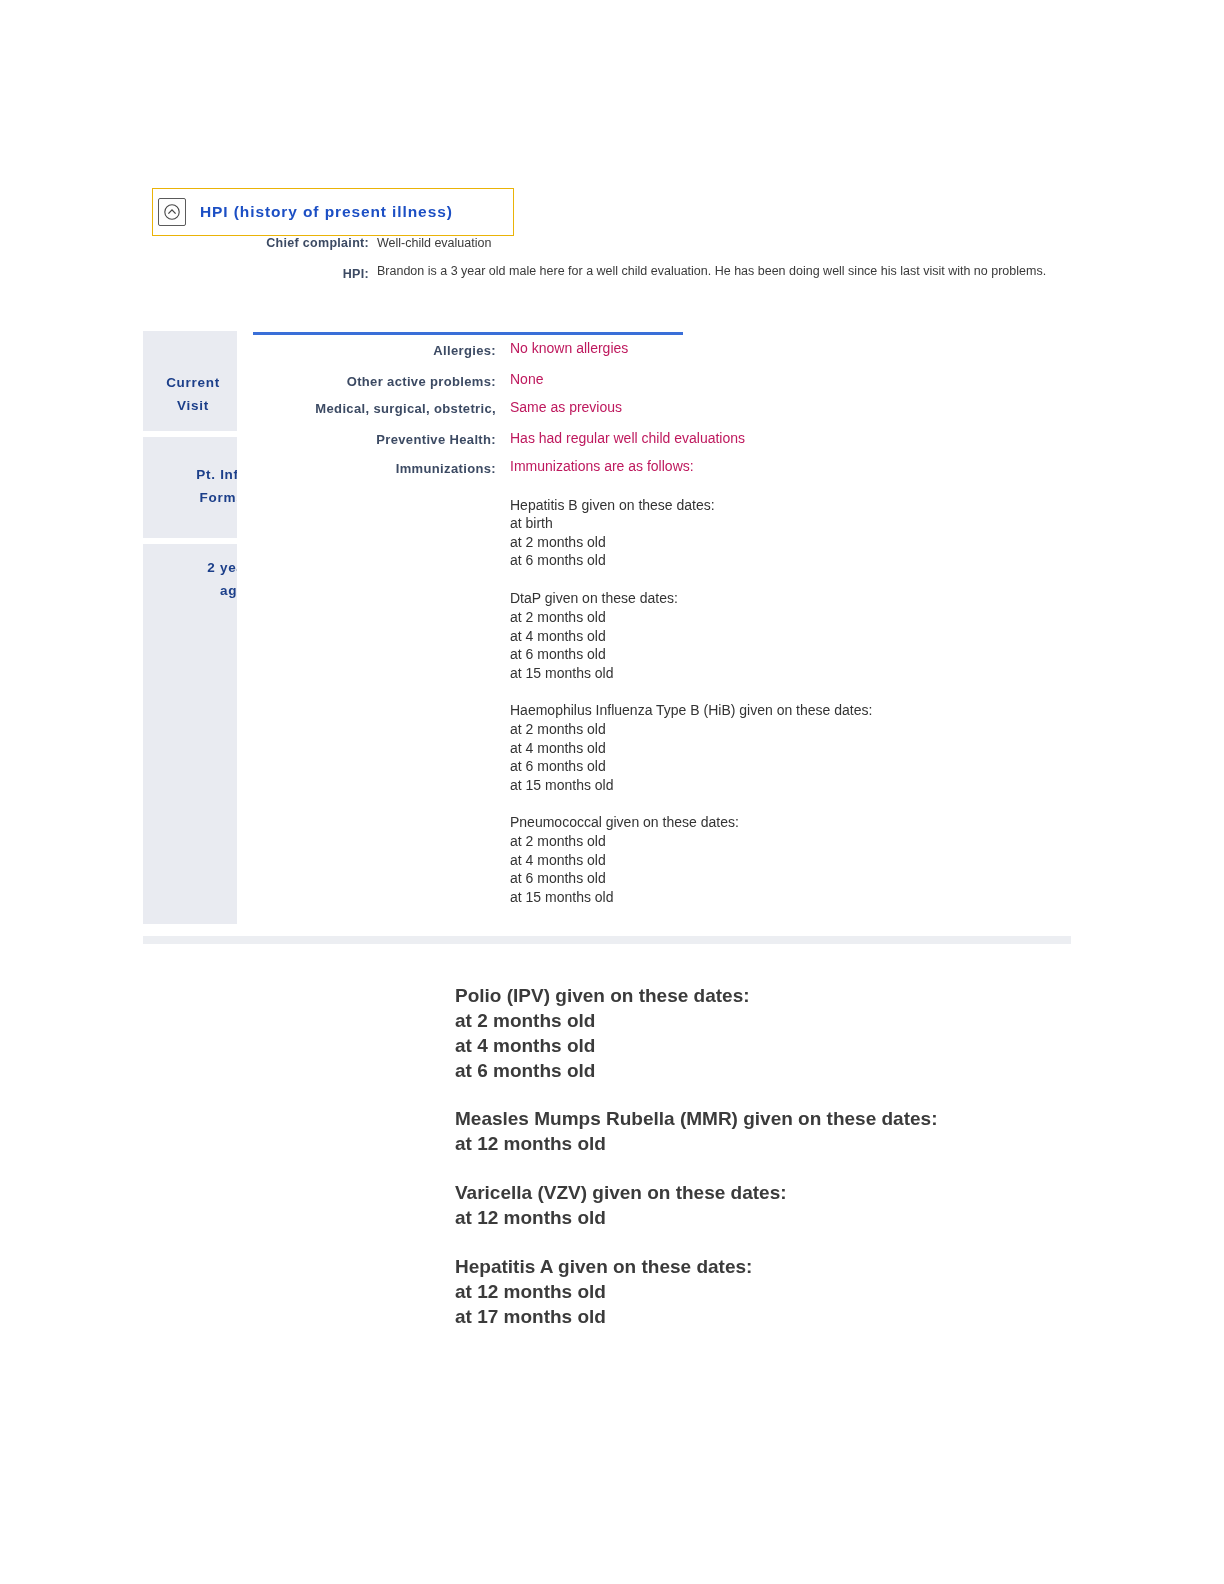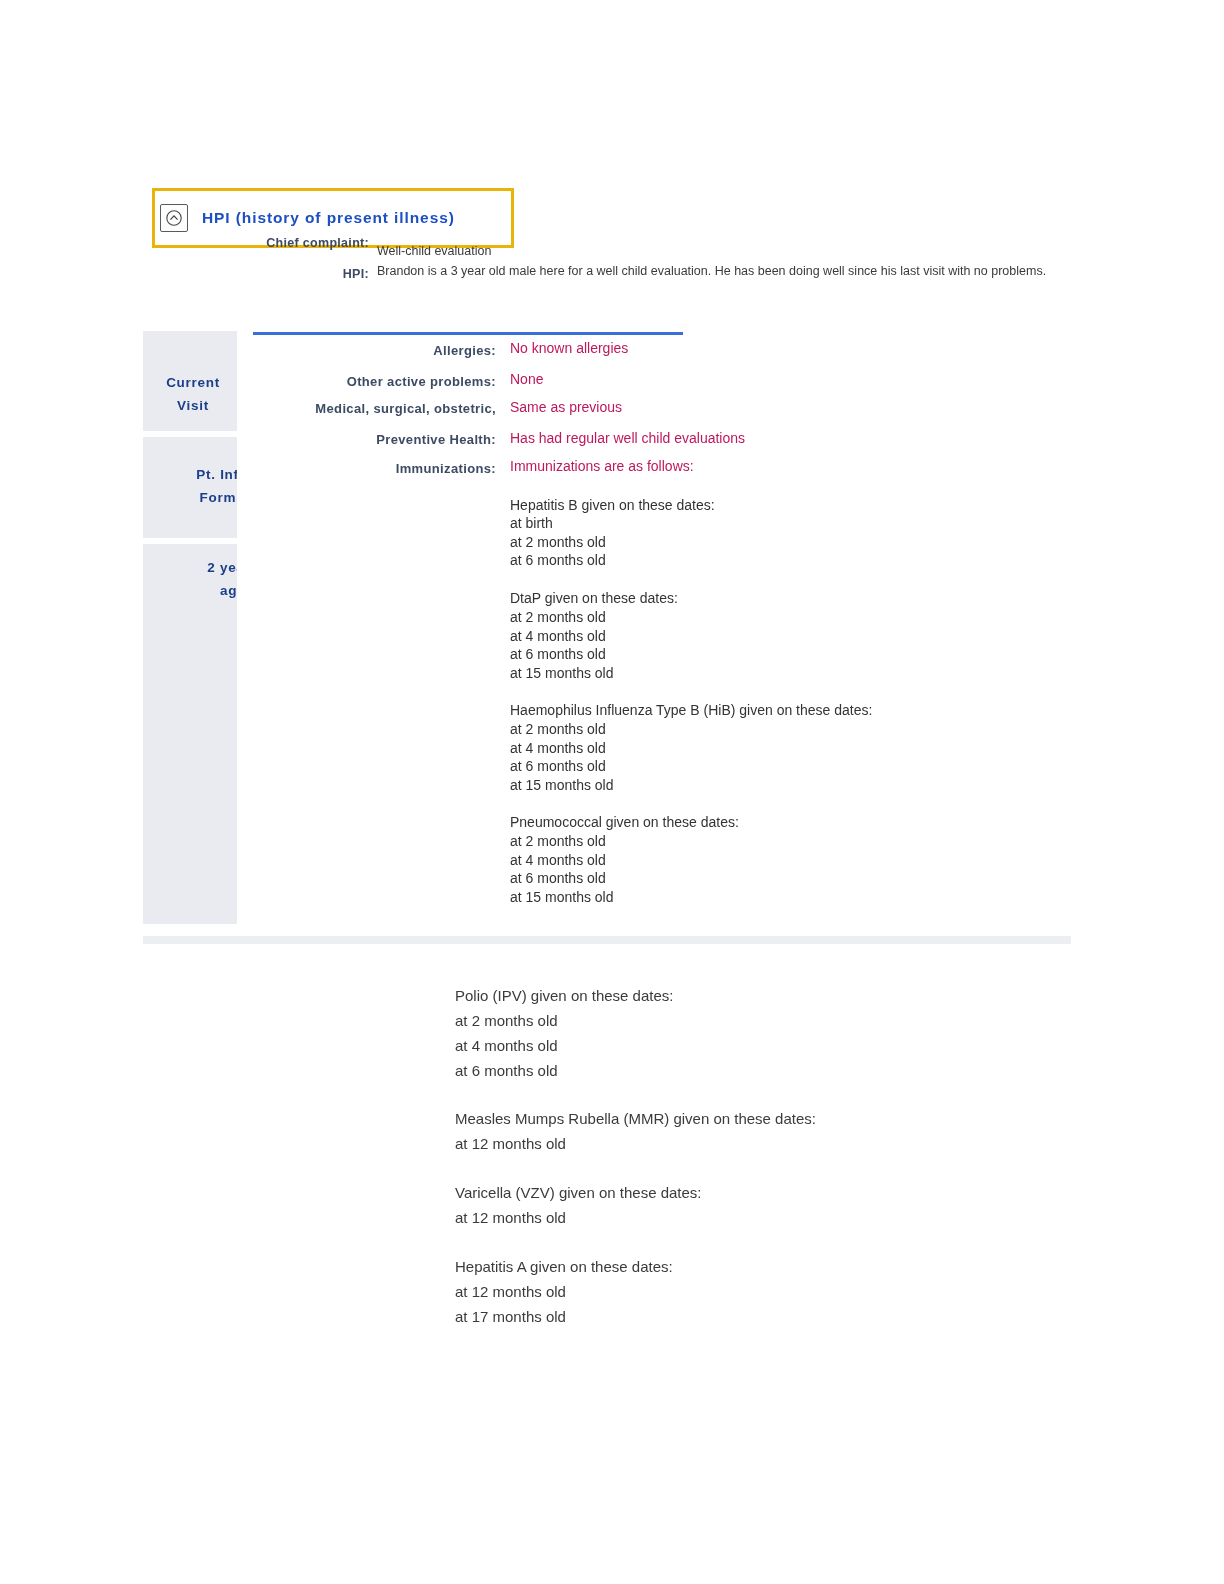--- a/index.html
+++ b/index.html
@@ -15,22 +15,22 @@
     color: #231f20;
     overflow: hidden;
   }
 
   
   .hpi-box {
     position: absolute;
     left: 152px;
     top: 188px;
     width: 362px;
-    height: 60px;
-    border: 3px solid #eab308;
+    height: 48px;
+    border: 1px solid #eab308;
     box-sizing: border-box;
     display: flex;
     align-items: center;
   }
   .hpi-collapse {
     width: 26px;
     height: 26px;
     margin-left: 5px;
     border: 1px solid #5a5a5a;
     border-radius: 2px;
@@ -56,21 +56,21 @@
   .lbl-bold {
     color: #3c4a63;
     font-weight: bold;
     letter-spacing: 0.3px;
     text-align: right;
   }
   .val-gray {
     color: #3a3a3a;
   }
   #cc-label  { left: 239px; top: 236px; width: 130px; }
-  #cc-value  { left: 377px; top: 236px; width: 340px; margin-top: 8px; }
+  #cc-value  { left: 377px; top: 236px; width: 340px; }
   #hpi-label { left: 239px; top: 267px; width: 130px; }
   #hpi-value { left: 377px; top: 263px; width: 682px; line-height: 17px; }
 
   
   .side-block {
     position: absolute;
     background: #e9ebf1;
   }
   #side-1 { left: 143px; top: 331px; width: 94px; height: 100px; }
   #side-2 { left: 143px; top: 437px; width: 94px; height: 101px; }
@@ -157,24 +157,25 @@
     top: 936px;
     width: 928px;
     height: 8px;
     background: #eceef2;
   }
 
   
   .immun-block-2 {
     position: absolute;
     left: 455px;
-    font-size: 15px;
+    font-size: 19px;
     color: #3b3b3b;
     line-height: 25px;
     white-space: pre-line;
+    font-weight: bold;
   }
 </style>
 </head>
 <body>
 
 <div class="hpi-box">
   <span class="hpi-collapse">
     <svg width="18" height="18" viewBox="0 0 18 18">
       <circle cx="9" cy="9" r="7.2" fill="none" stroke="#444" stroke-width="1.1"></circle>
       <polyline points="5.4,10.6 9,6.9 12.6,10.6" fill="none" stroke="#444" stroke-width="1.3"></polyline>

